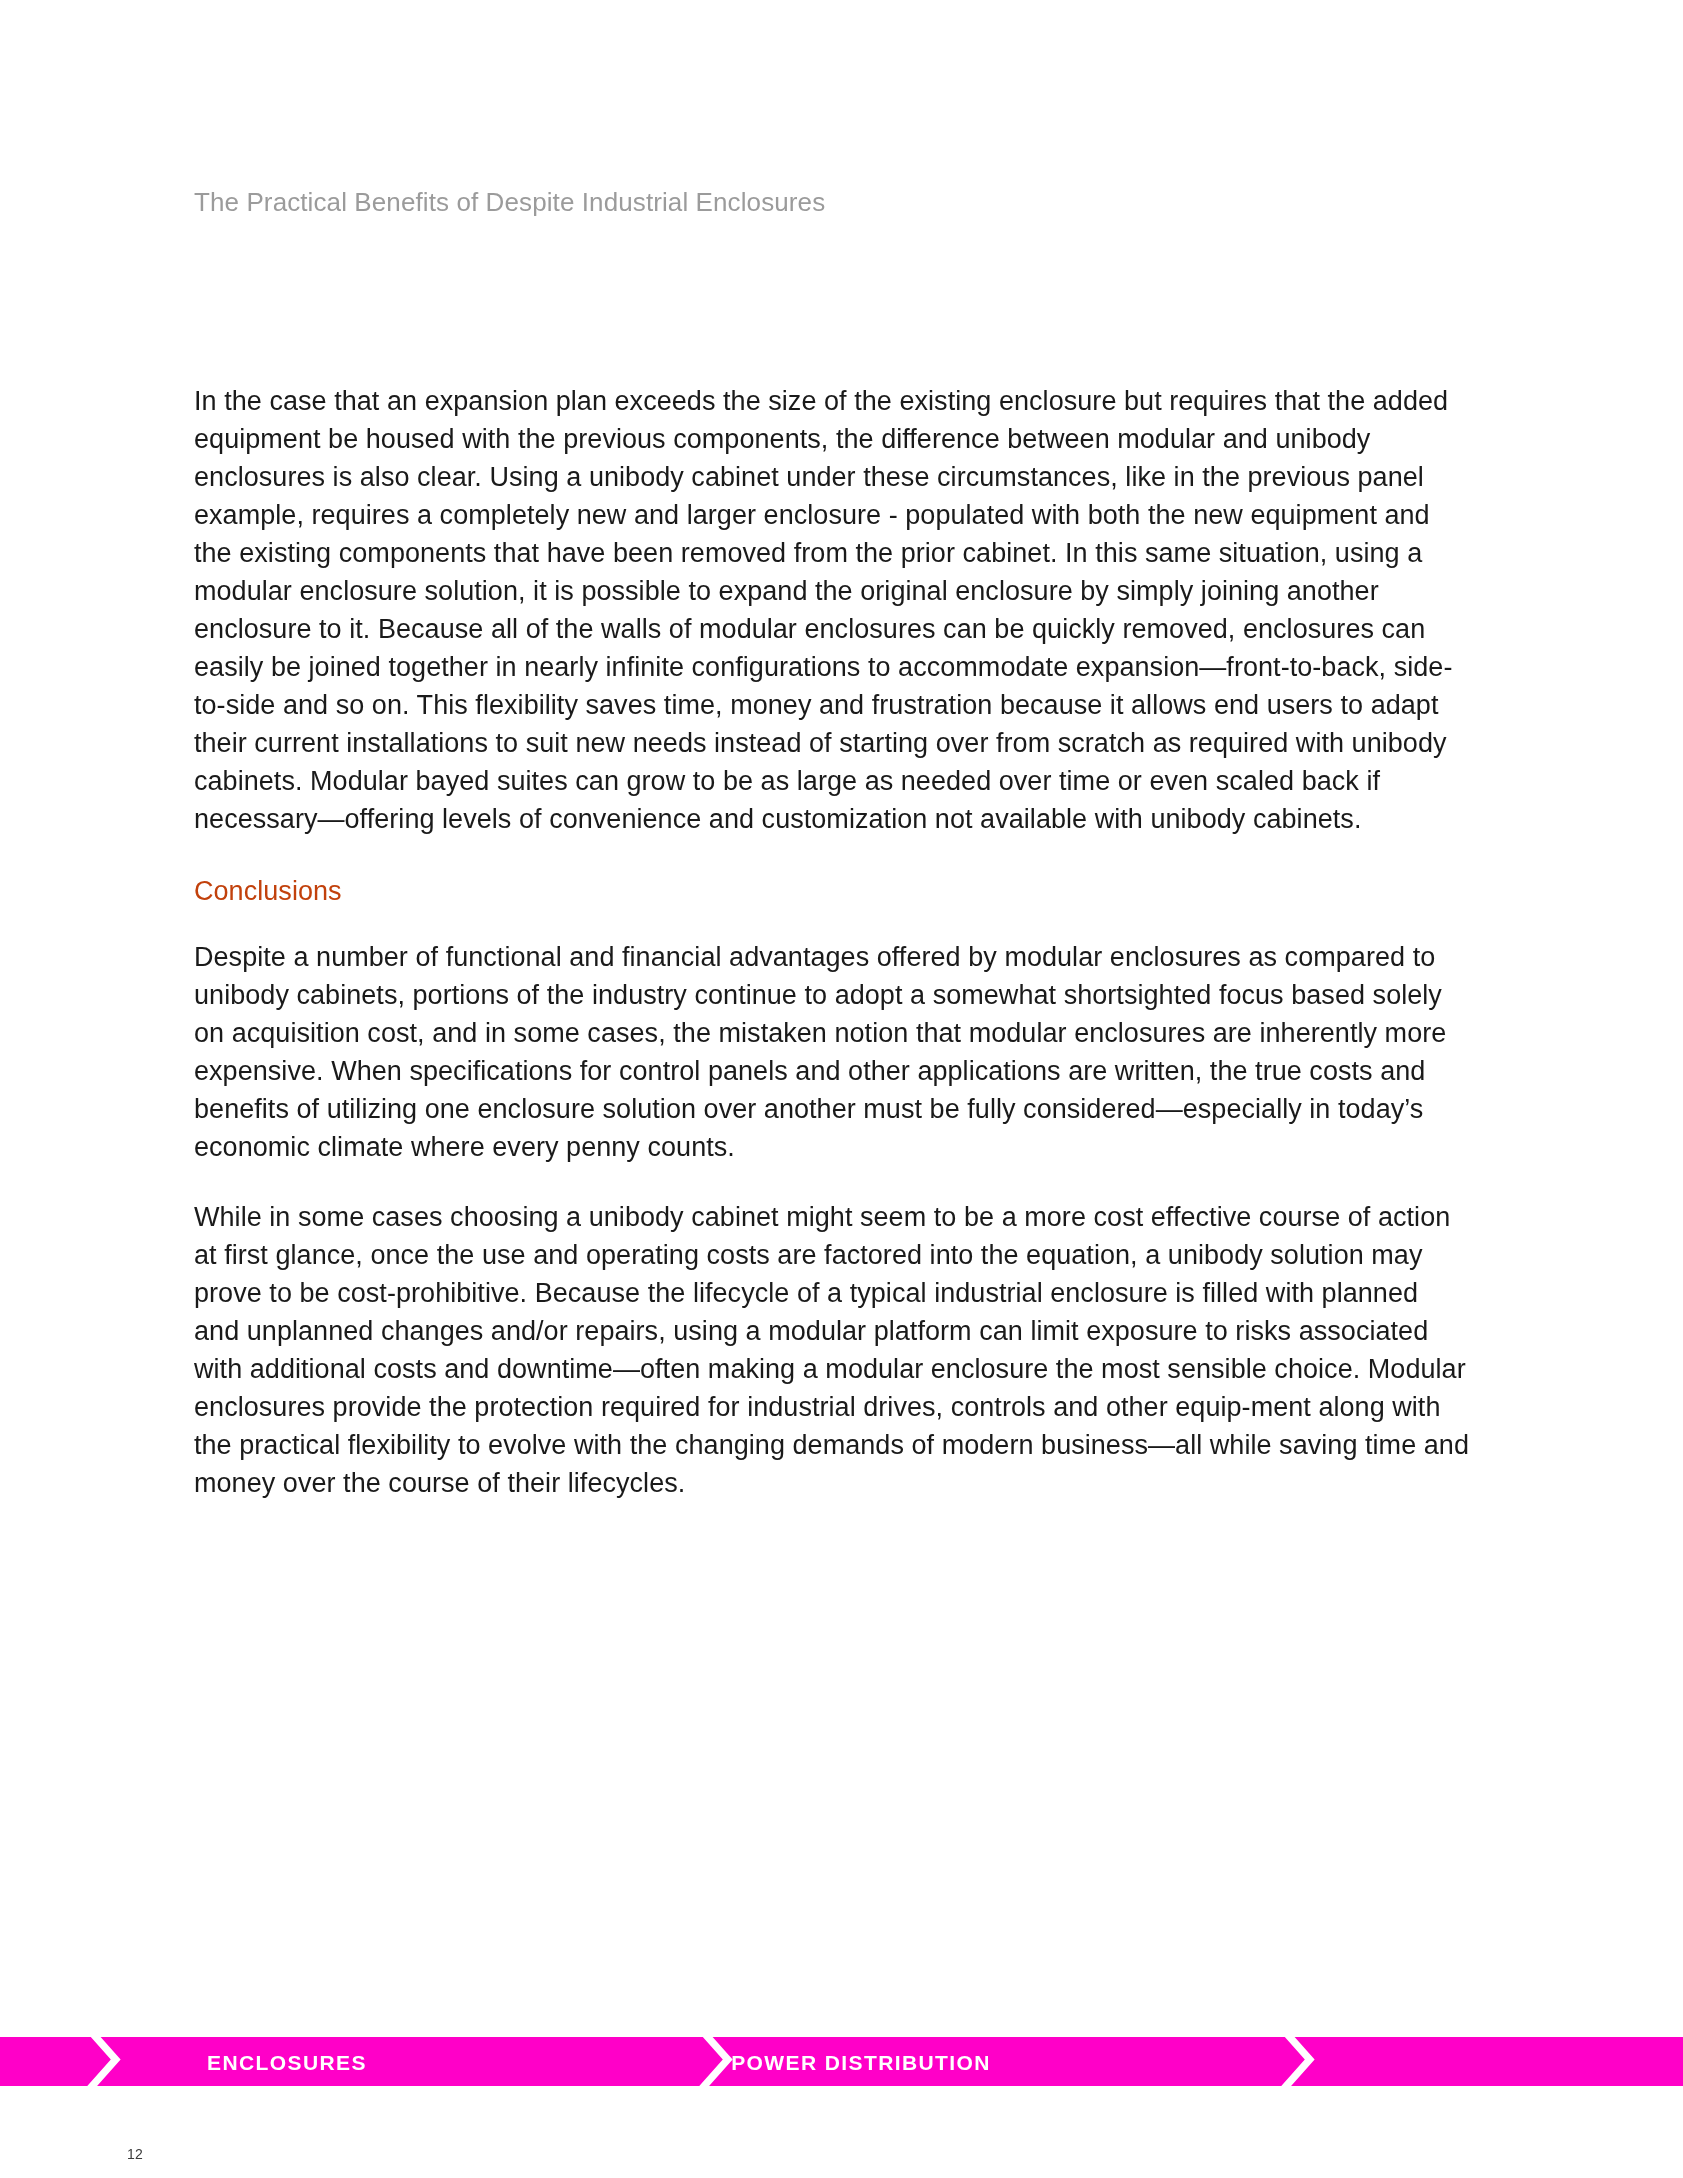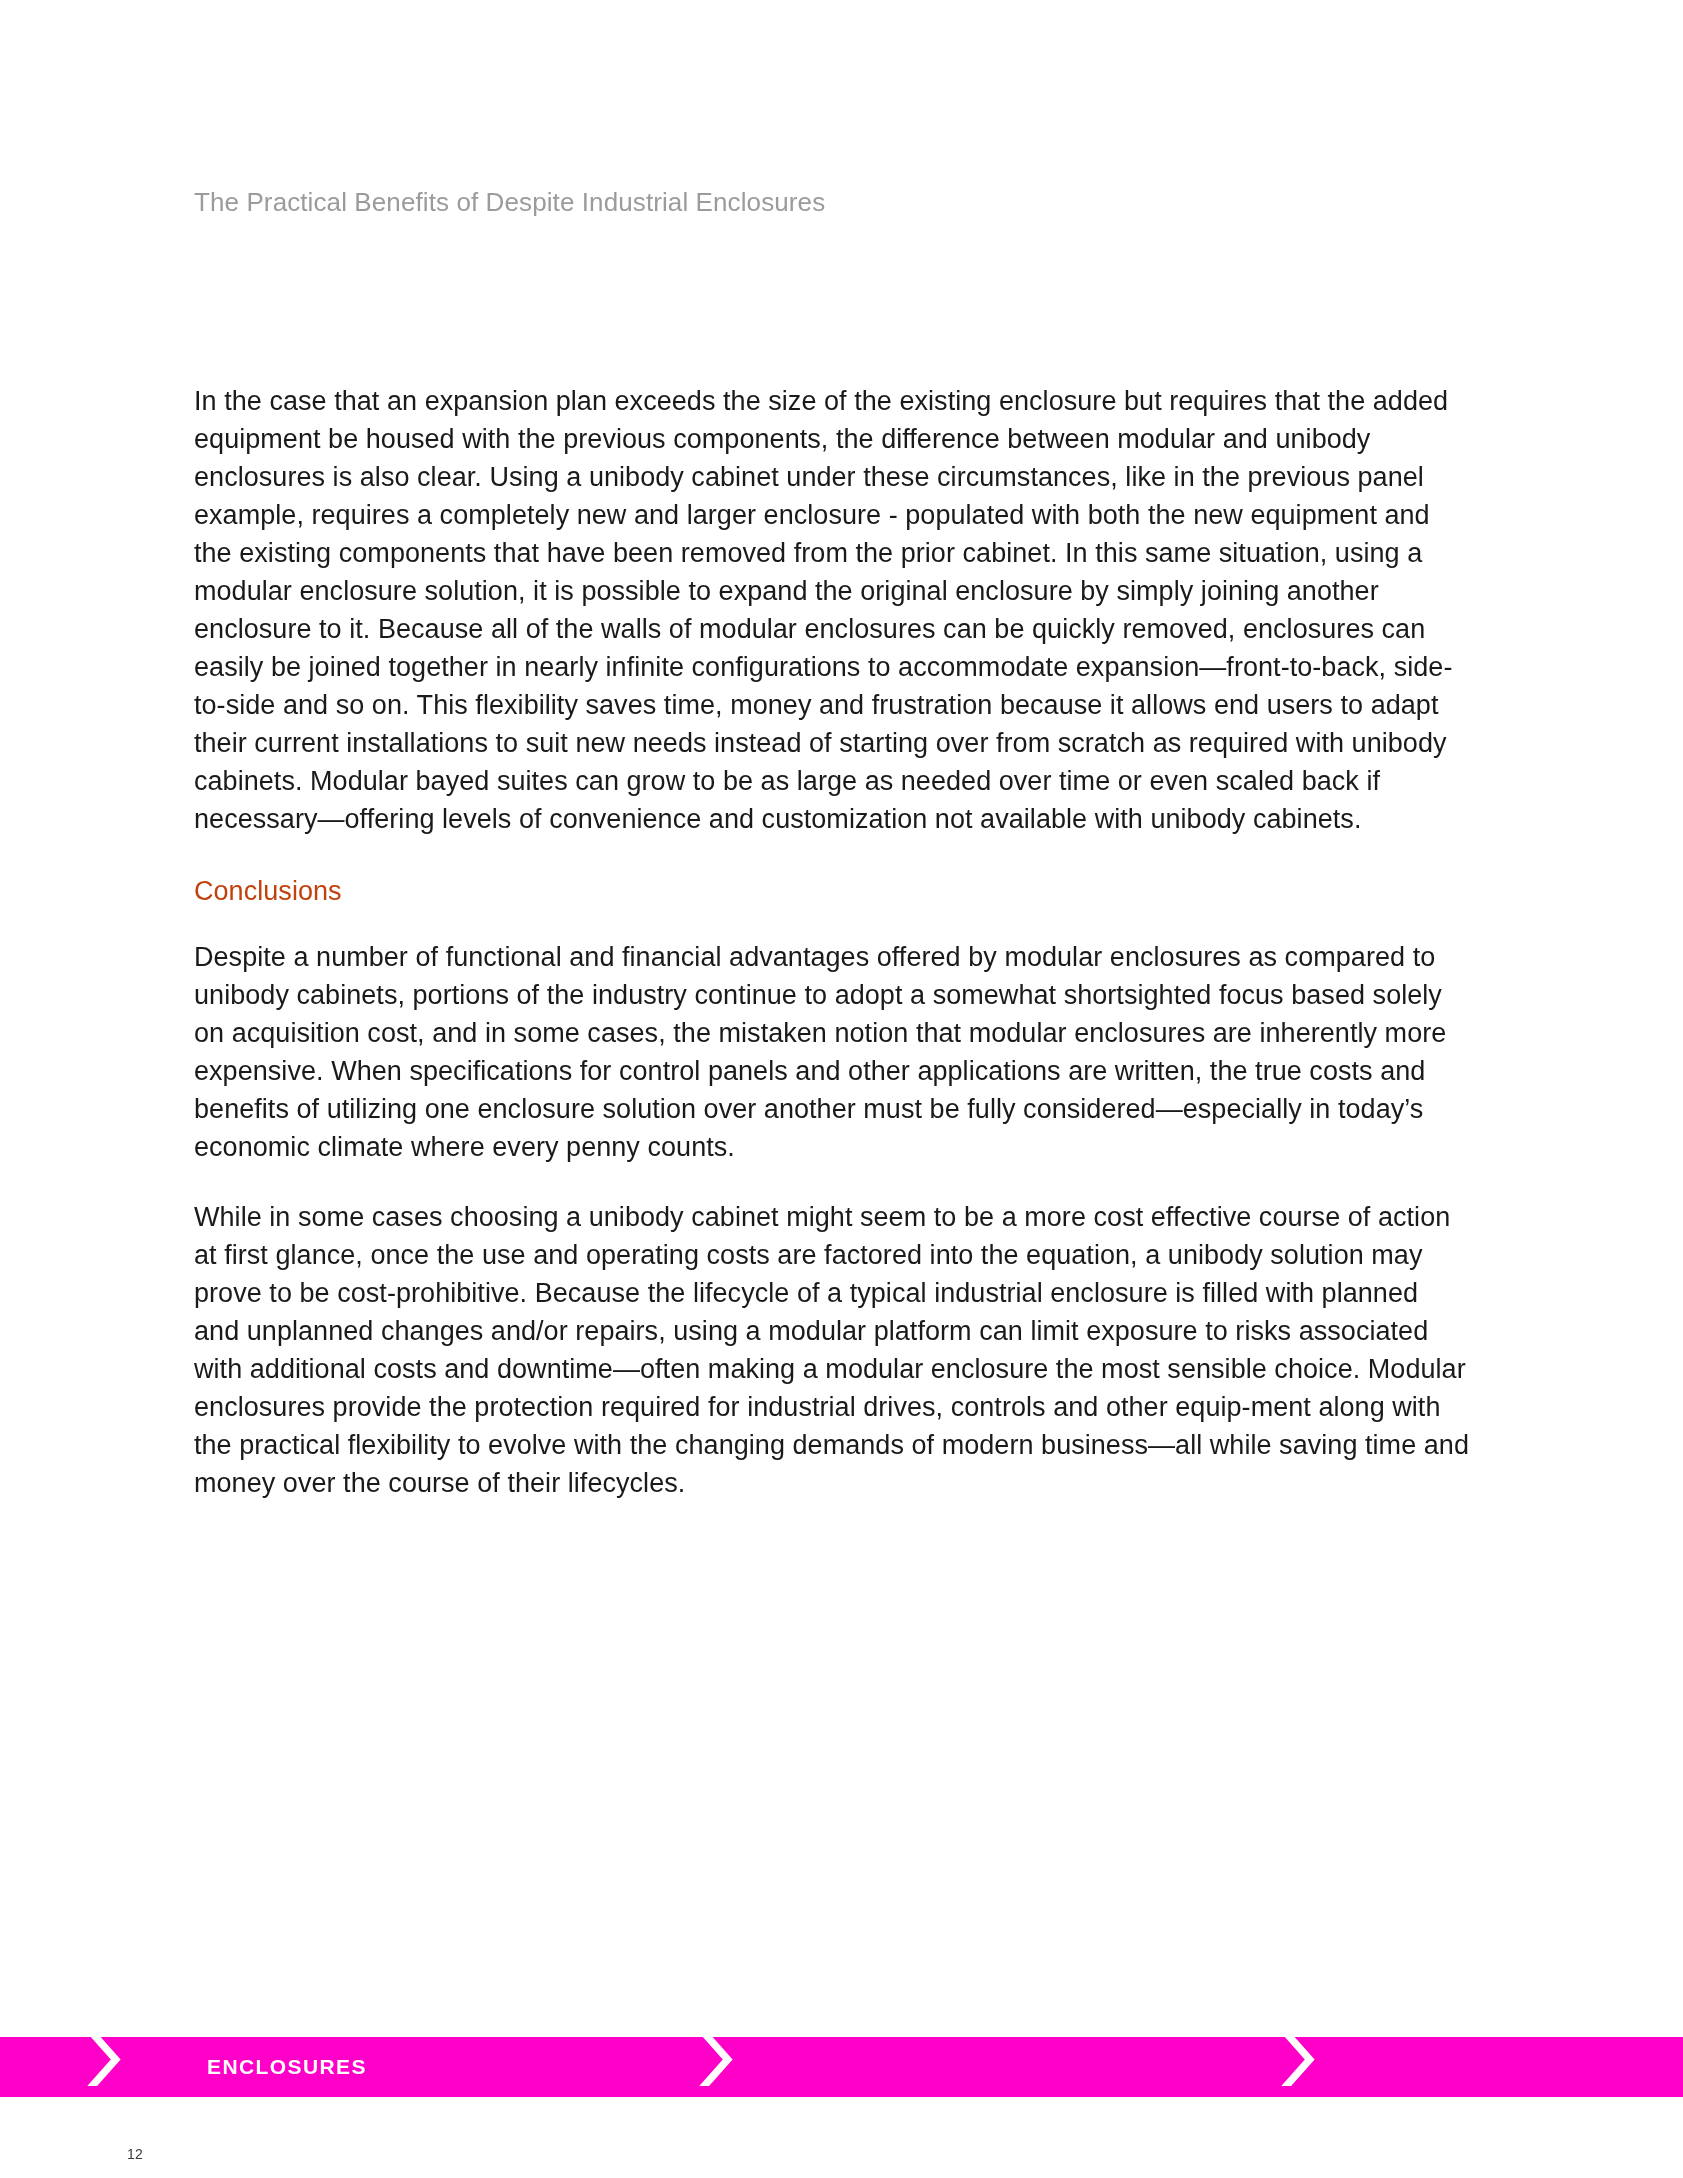--- a/index.html
+++ b/index.html
@@ -63,24 +63,24 @@
   
   .para-intro { margin-bottom: 34px !important; }
   .para-conclusion-1 { margin-bottom: 32px !important; }
 
   
   .footer-bar {
     position: absolute;
     left: 0;
     top: 2037px;
     width: 1683px;
-    height: 60px;
+    height: 49px;
     background: #ff00c8;
     display: flex;
-    align-items: center;
+    align-items: flex-end;
   }
   .footer-seg {
     position: relative;
     height: 46px;
     display: flex;
     align-items: center;
     justify-content: center;
   }
   .footer-seg.seg-1 { width: 574px; }
   .footer-seg.seg-2 { width: 574px; }
@@ -137,20 +137,23 @@
     <p>While in some cases choosing a unibody cabinet might seem to be a more cost effective course of action at first glance, once the use and operating costs are factored into the equation, a unibody solution may prove to be cost-prohibitive. Because the lifecycle of a typical industrial enclosure is filled with planned and unplanned changes and/or repairs, using a modular platform can limit exposure to risks associated with additional costs and downtime—often making a modular enclosure the most sensible choice. Modular enclosures provide the protection required for industrial drives, controls and other equip-ment along with the practical flexibility to evolve with the changing demands of modern business—all while saving time and money over the course of their lifecycles.</p>
 
   </div>
 
   <div class="footer-bar">
 
     <div class="footer-seg seg-1">
       <span class="footer-label">ENCLOSURES</span>
     </div>
 
+    <div class="footer-seg seg-2">
+      <span class="footer-label">POWER DISTRIBUTION</span>
+    </div>
 
 
     <svg class="chevron chev-1" viewBox="0 0 40 54">
       <path d="M6 0 L30 27 L6 54 L16 54 L40 27 L16 0 Z" fill="#ffffff"></path>
     </svg>
     <svg class="chevron chev-2" viewBox="0 0 40 54">
       <path d="M6 0 L30 27 L6 54 L16 54 L40 27 L16 0 Z" fill="#ffffff"></path>
     </svg>
     <svg class="chevron chev-3" viewBox="0 0 40 54">
       <path d="M6 0 L30 27 L6 54 L16 54 L40 27 L16 0 Z" fill="#ffffff"></path>

